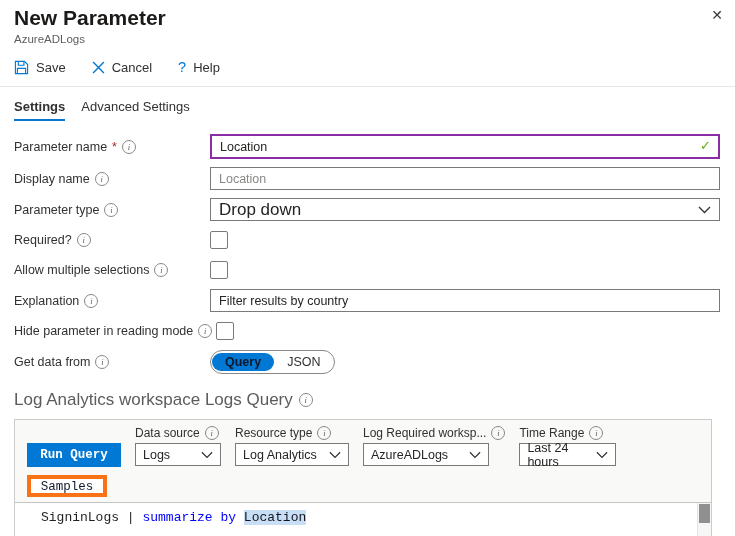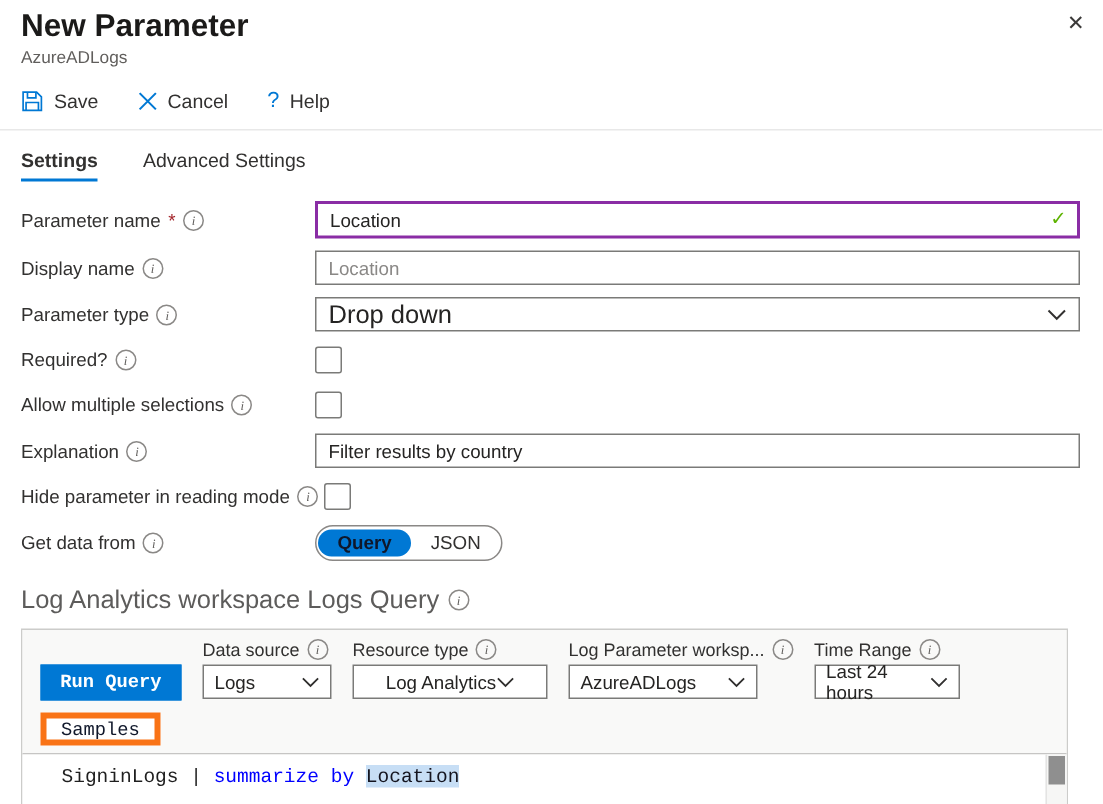--- a/index.html
+++ b/index.html
@@ -19,21 +19,21 @@
   .cmdbar{
     display:flex;align-items:center;gap:26px;margin-top:12px;padding:0 14px 9px;
     border-bottom:1px solid #e8e8e8;
   }
   .cmd{
     display:inline-flex;align-items:center;gap:7px;background:none;border:none;
     font-family:inherit;font-size:13px;color:#323130;cursor:pointer;padding:2px 0;
   }
   .cmd .qmark{color:#0078d4;font-size:14.5px;font-weight:400;}
   
-  .tabs{display:flex;gap:30px;padding:12px 14px 0;text-align:center;}
+  .tabs{display:flex;gap:16px;padding:12px 14px 0;text-align:center;}
   .tab{font-size:13px;color:#323130;padding-bottom:5px;border-bottom:2.5px solid transparent;cursor:pointer;}
   .tab.active{font-weight:700;border-bottom-color:#0078d4;}
   
   .form{padding:13px 14px 0;}
   .row{display:flex;align-items:center;margin-bottom:8px;min-height:22px;}
   .label-cell{
     flex:0 0 auto;min-width:196px;display:flex;align-items:center;gap:5px;
     font-size:12.5px;color:#323130;padding-right:4px;box-sizing:border-box;
   }
   .req{color:#a4262c;font-size:12.5px;}
@@ -93,21 +93,21 @@
   .samples-btn{
     box-sizing:border-box;width:80px;height:22px;background:#fff;color:#0f172a;
     border:4px solid #f97316;font-family:inherit;font-size:12.5px;cursor:pointer;
   }
   .dd{
     box-sizing:border-box;height:23px;border:1px solid #7a7a78;background:#fff;
     display:flex;align-items:center;justify-content:space-between;padding:0 7px;
     font-size:12.5px;color:#252423;cursor:pointer;
   }
   .dd-logs{width:86px;}
-  .dd-restype{width:130px;justify-content:center;}
+  .dd-restype{width:114px;}
   .dd-ws{width:126px;}
   .dd-time{width:97px;}
   .chev{flex:none;display:block;}
   
   .editor{position:relative;height:100px;background:#fff;}
   .code-line{
     padding:7px 20px 0 26px;font-family:"Liberation Mono","DejaVu Sans Mono",monospace;
     font-size:13px;white-space:pre;color:#1f1f1f;
   }
   .kw{color:#0000ff;}
@@ -270,21 +270,21 @@
         <div class="dd dd-restype">
           <span>Log Analytics</span>
           <svg class="chev" width="12" height="8" viewBox="0 0 13 8" fill="none" stroke="#323130" stroke-width="1.3">
               <path d="M1 1 L6.5 6.5 L12 1"></path>
             </svg>
         </div>
       </div>
 
       <div class="qp-col">
         <div class="qp-label">
-          <span>Log Parameter worksp...</span>
+          <span>Log Required worksp...</span>
           <span class="info">i</span>
         </div>
         <div class="dd dd-ws">
           <span>AzureADLogs</span>
           <svg class="chev" width="12" height="8" viewBox="0 0 13 8" fill="none" stroke="#323130" stroke-width="1.3">
               <path d="M1 1 L6.5 6.5 L12 1"></path>
             </svg>
         </div>
       </div>
 

